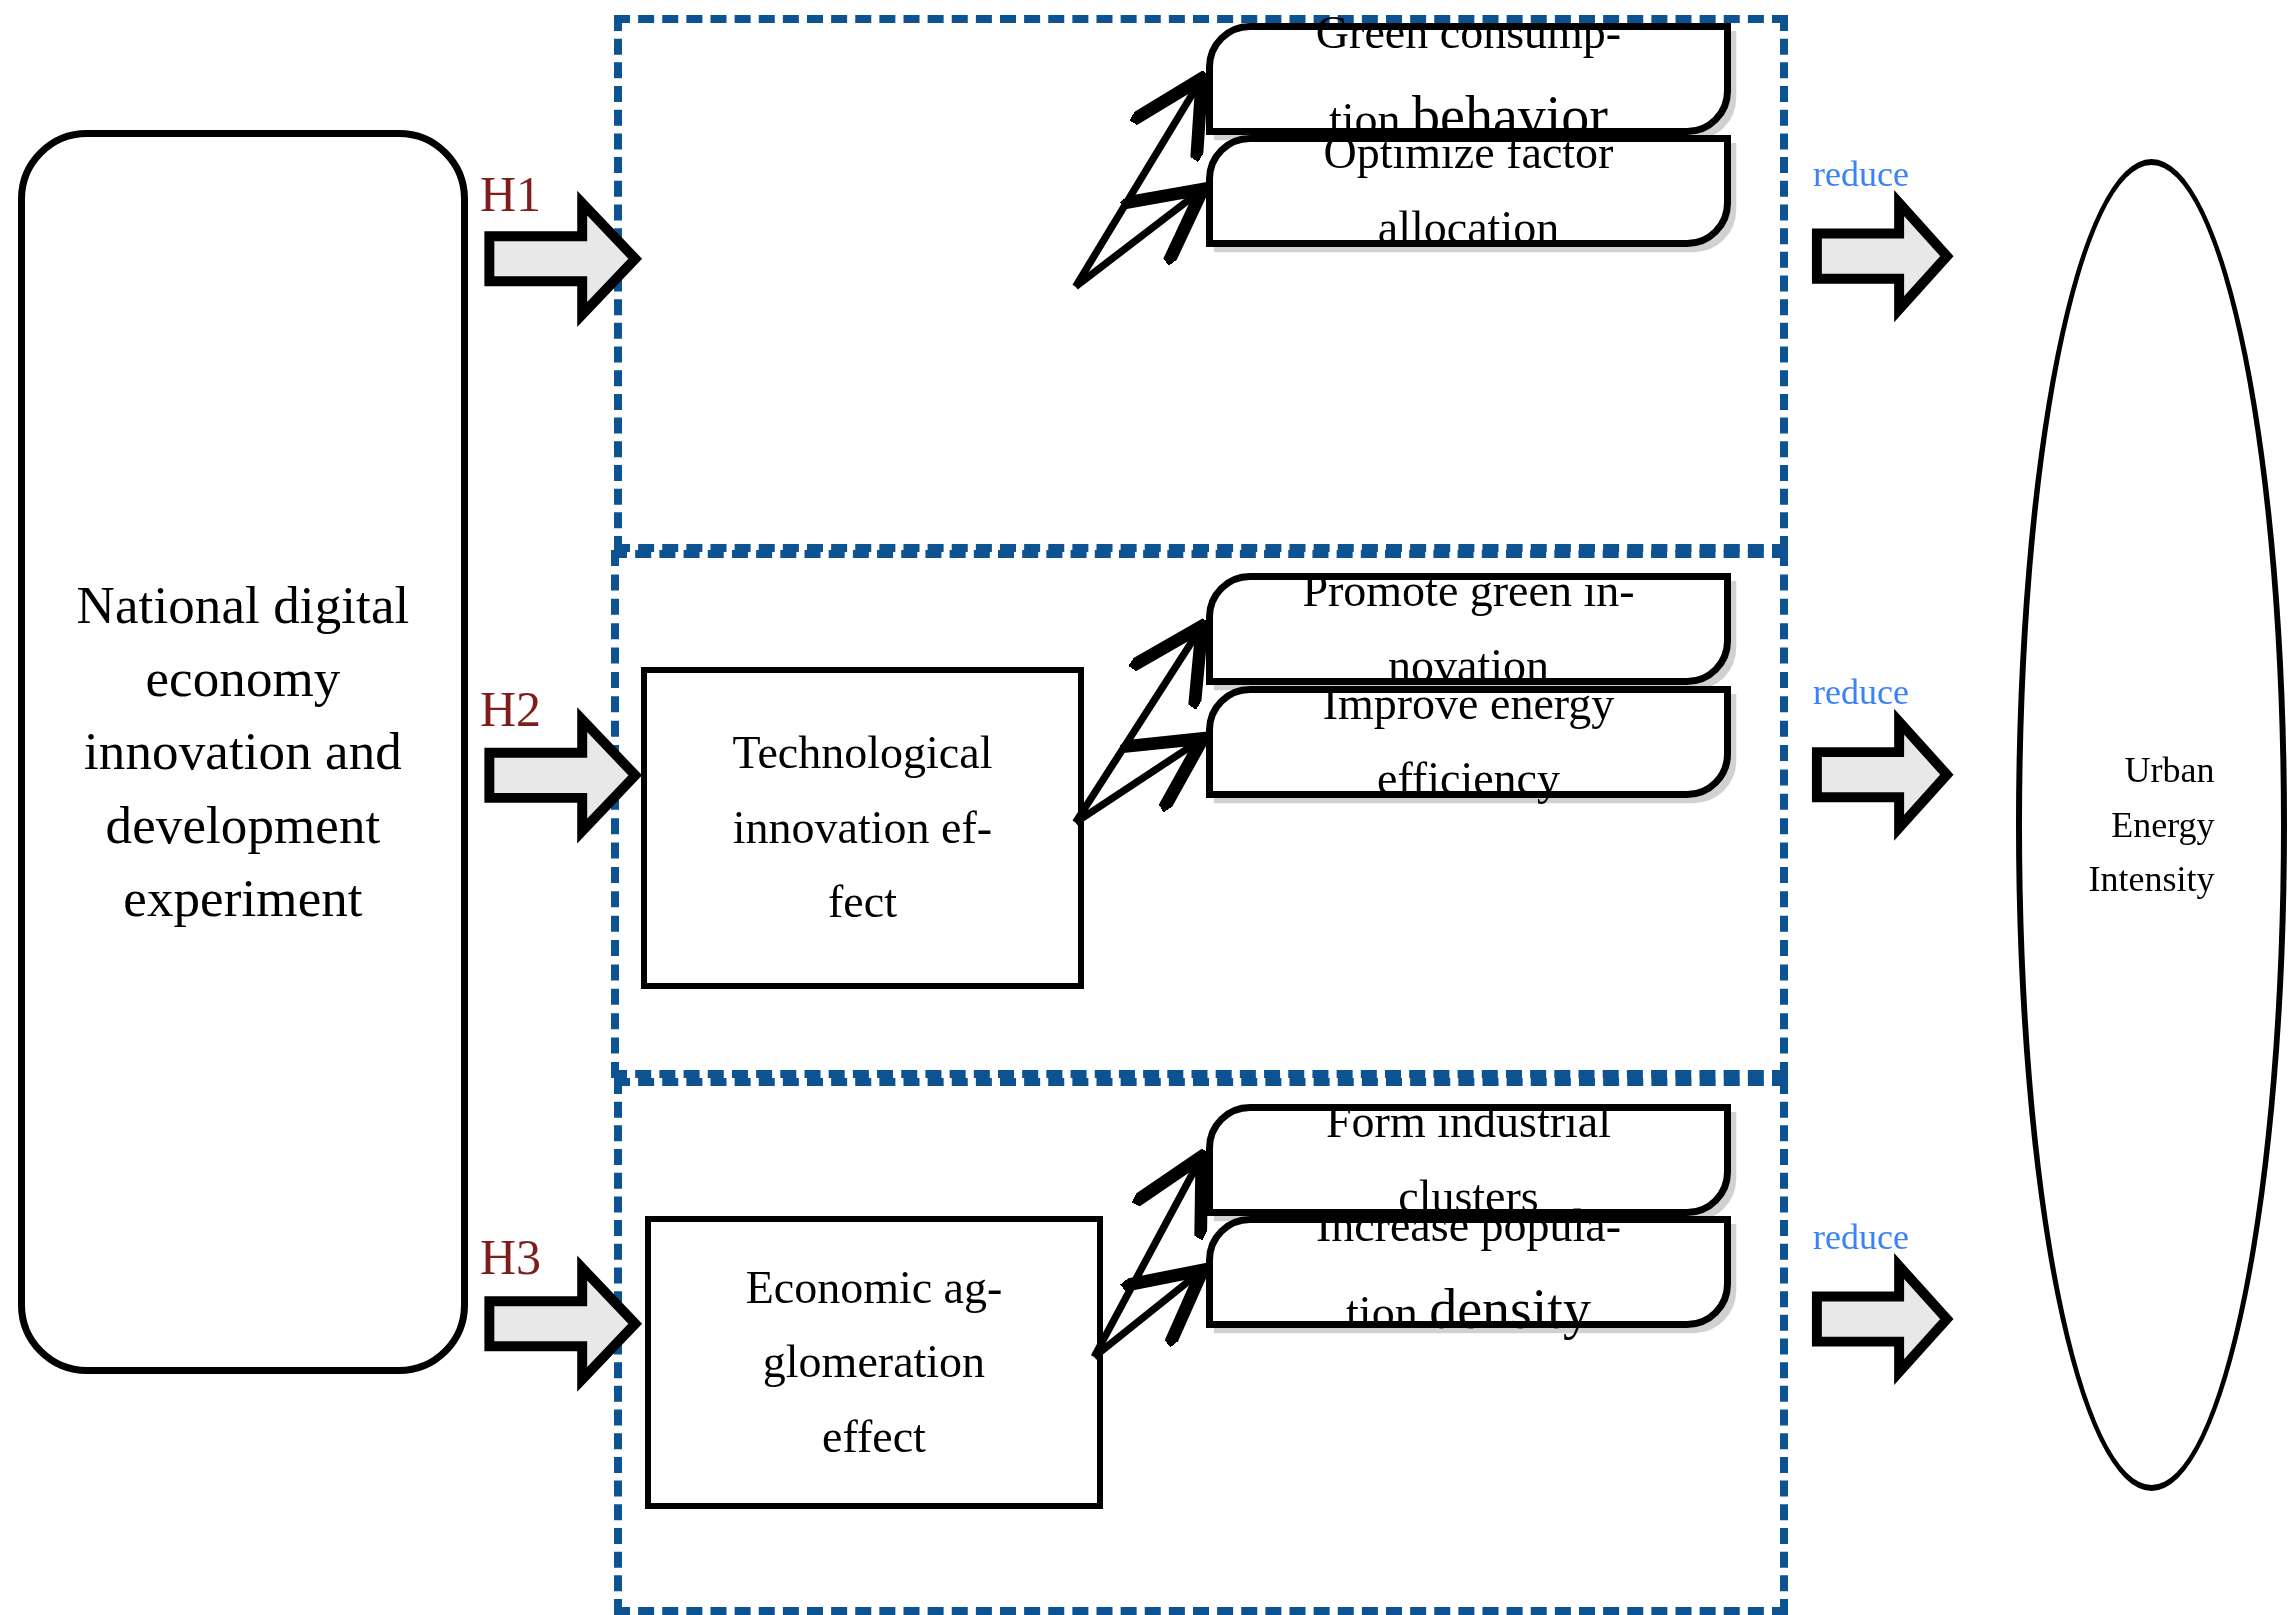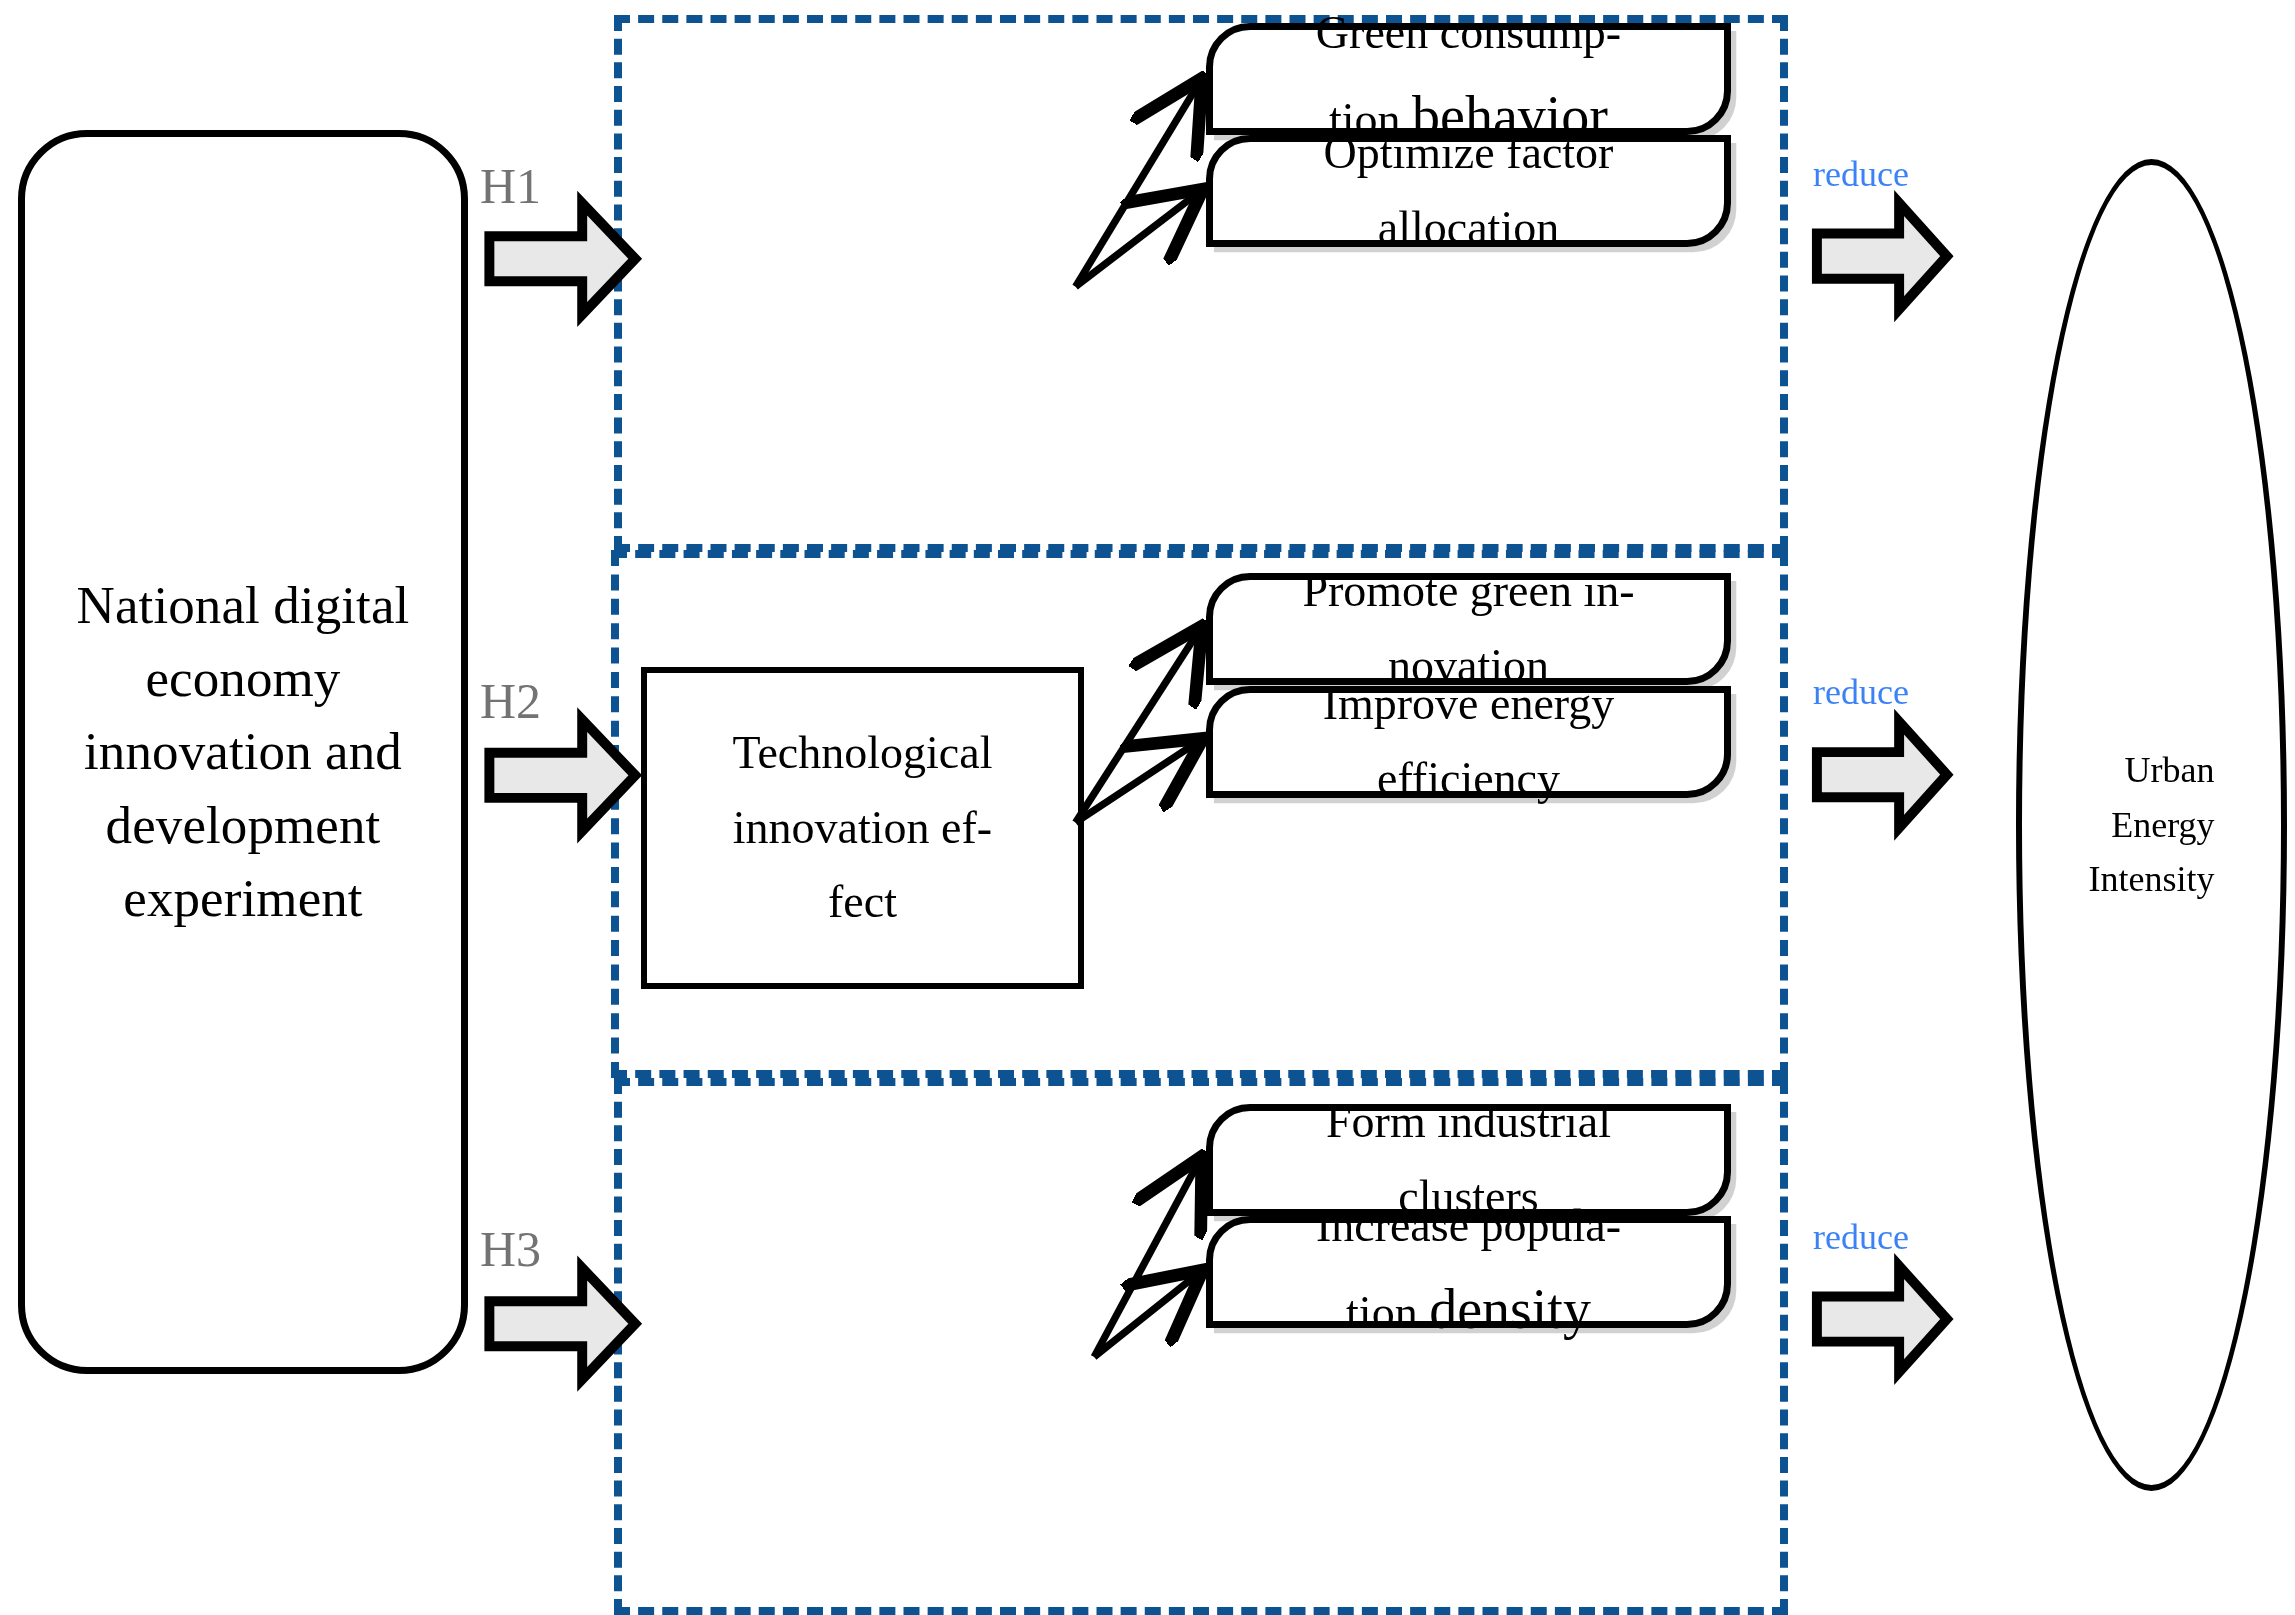--- a/index.html
+++ b/index.html
@@ -49,21 +49,21 @@
   #box-green-consumption{left:1206px;top:22.6px;width:511px;height:98px;}
   #box-optimize-factor{left:1206px;top:135px;width:511px;height:98px;}
   
   #box-promote-green{left:1206px;top:573px;width:511px;height:98px;}
   #box-improve-energy{left:1206px;top:686px;width:511px;height:98px;}
   
   #box-form-clusters{left:1206px;top:1104px;width:511px;height:98px;}
   #box-increase-density{left:1206px;top:1216px;width:511px;height:98px;}
 
   
-  .h-label{position:absolute;font-size:50px;color:#737373;}
+  .h-label{position:absolute;font-size:50px;color:#7f1d1d;margin-top:8px;}
   #h1-label{left:480px;top:157px;}
   #h2-label{left:480px;top:672px;}
   #h3-label{left:480px;top:1220px;}
 
   
   .reduce-label{position:absolute;font-size:36px;color:#3b82f6;}
   #reduce1{left:1813px;top:153px;}
   #reduce2{left:1813px;top:671px;}
   #reduce3{left:1813px;top:1216px;}
 
@@ -101,20 +101,27 @@
 
 
   <div class="eff-box" id="eff2">
     <div class="eff-text">
       <span>Technological</span><br>
       <span>innovation ef-</span><br>
       <span>fect</span>
     </div>
   </div>
 
+  <div class="eff-box" id="eff3">
+    <div class="eff-text">
+      <span>Economic ag-</span><br>
+      <span>glomeration</span><br>
+      <span>effect</span>
+    </div>
+  </div>
 
   <div class="mech-box" id="box-green-consumption">
     <div class="mech-text">
       <span>Green consump-</span><br>
       <span>tion </span><span class="bigword">behavior</span>
     </div>
   </div>
 
   <div class="mech-box" id="box-optimize-factor">
     <div class="mech-text">

